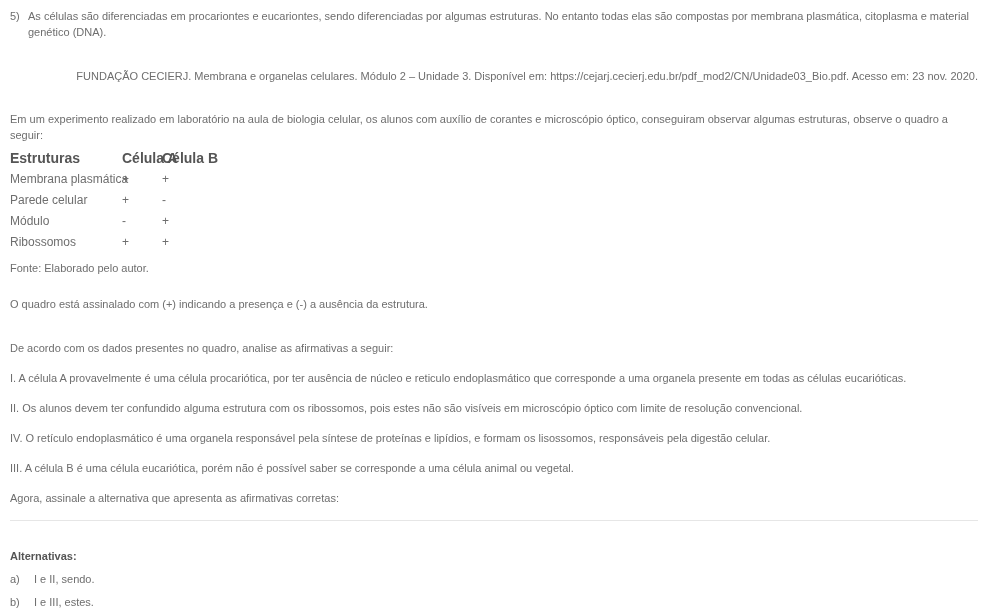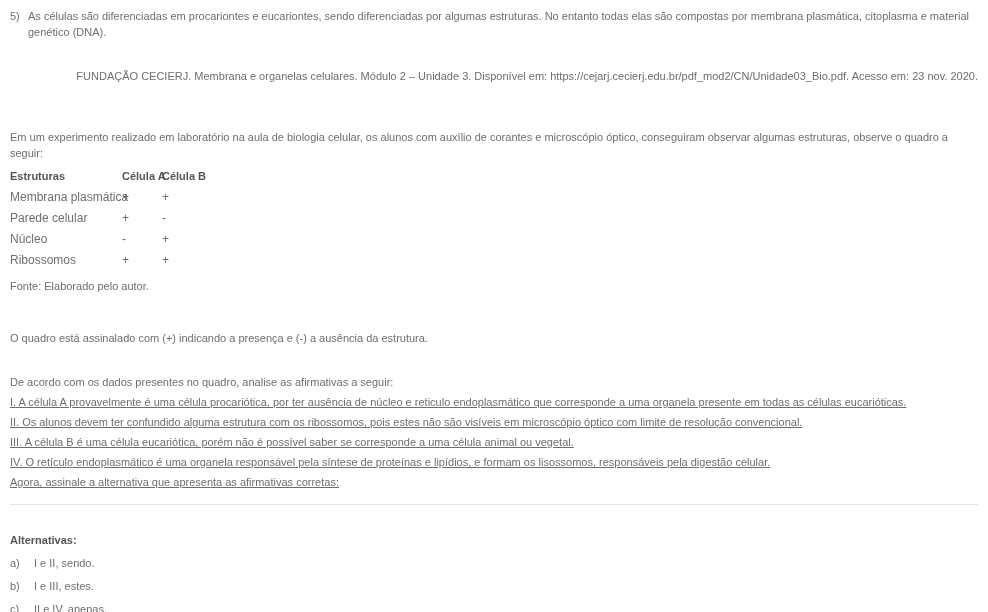--- a/index.html
+++ b/index.html
@@ -13,50 +13,50 @@
     width: 988px; height: 612px;
     padding: 8px 10px 0 10px;
     color: #6e6e6e;
     font-size: 11px;
     line-height: 16px;
   }
   .question-row { display: flex; }
   .q-num { width: 18px; flex: 0 0 18px; }
   .q-text { flex: 1; }
   .citation { margin-top: 28px; text-align: right; }
-  .intro { margin-top: 45px; }
+  .intro { margin-top: 27px; }
 
   table.cells-table {
     border-collapse: collapse;
     table-layout: fixed;
     margin-top: 4px;
     width: 240px;
   }
   table.cells-table col.c1 { width: 112px; }
   table.cells-table col.c2 { width: 40px; }
   table.cells-table col.c3 { width: 88px; }
   table.cells-table th {
     text-align: left;
     font-weight: bold;
     color: #555555;
     height: 21px;
     white-space: nowrap;
     vertical-align: middle;
-    font-size: 11px;
+    font-size: 14px;
   }
   table.cells-table td {
     height: 21px;
     white-space: nowrap;
     vertical-align: middle;
     font-size: 12px;
   }
   .fonte { margin-top: 8px; }
-  .legend { margin-top: 36px; }
+  .legend { margin-top: 20px; }
   .analyze { margin-top: 28px; }
-  .statements p { margin-top: 4px; text-decoration: underline; }
+  .statements p { margin-top: 14px; }
   .closing { margin-top: 2px; }
   hr.divider {
     border: none;
     border-top: 1px solid #e6e6e6;
     margin-top: 14px;
   }
   .alt-title {
     margin-top: 27px;
     font-weight: bold;
     color: #555555;
@@ -102,43 +102,43 @@
         <td>Membrana plasmática</td>
         <td>+</td>
         <td>+</td>
       </tr>
       <tr>
         <td>Parede celular</td>
         <td>+</td>
         <td>-</td>
       </tr>
       <tr>
-        <td>Núcleo</td>
+        <td>Módulo</td>
         <td>-</td>
         <td>+</td>
       </tr>
       <tr>
         <td>Ribossomos</td>
         <td>+</td>
         <td>+</td>
       </tr>
     </tbody>
   </table>
 
   <p class="fonte">Fonte: Elaborado pelo autor.</p>
 
   <p class="legend">O quadro está assinalado com (+) indicando a presença e (-) a ausência da estrutura.</p>
 
   <p class="analyze">De acordo com os dados presentes no quadro, analise as afirmativas a seguir:</p>
 
   <div class="statements">
     <p>I. A célula A provavelmente é uma célula procariótica, por ter ausência de núcleo e reticulo endoplasmático que corresponde a uma organela presente em todas as células eucarióticas.</p>
     <p>II. Os alunos devem ter confundido alguma estrutura com os ribossomos, pois estes não são visíveis em microscópio óptico com limite de resolução convencional.</p>
+    <p>IV. O retículo endoplasmático é uma organela responsável pela síntese de proteínas e lipídios, e formam os lisossomos, responsáveis pela digestão celular.</p>
     <p>III. A célula B é uma célula eucariótica, porém não é possível saber se corresponde a uma célula animal ou vegetal.</p>
-    <p>IV. O retículo endoplasmático é uma organela responsável pela síntese de proteínas e lipídios, e formam os lisossomos, responsáveis pela digestão celular.</p>
     <p class="closing">Agora, assinale a alternativa que apresenta as afirmativas corretas:</p>
   </div>
 
   <hr class="divider">
 
   <p class="alt-title">Alternativas:</p>
 
   <div class="options">
     <div class="option-row">
       <span class="option-letter">a)</span>

